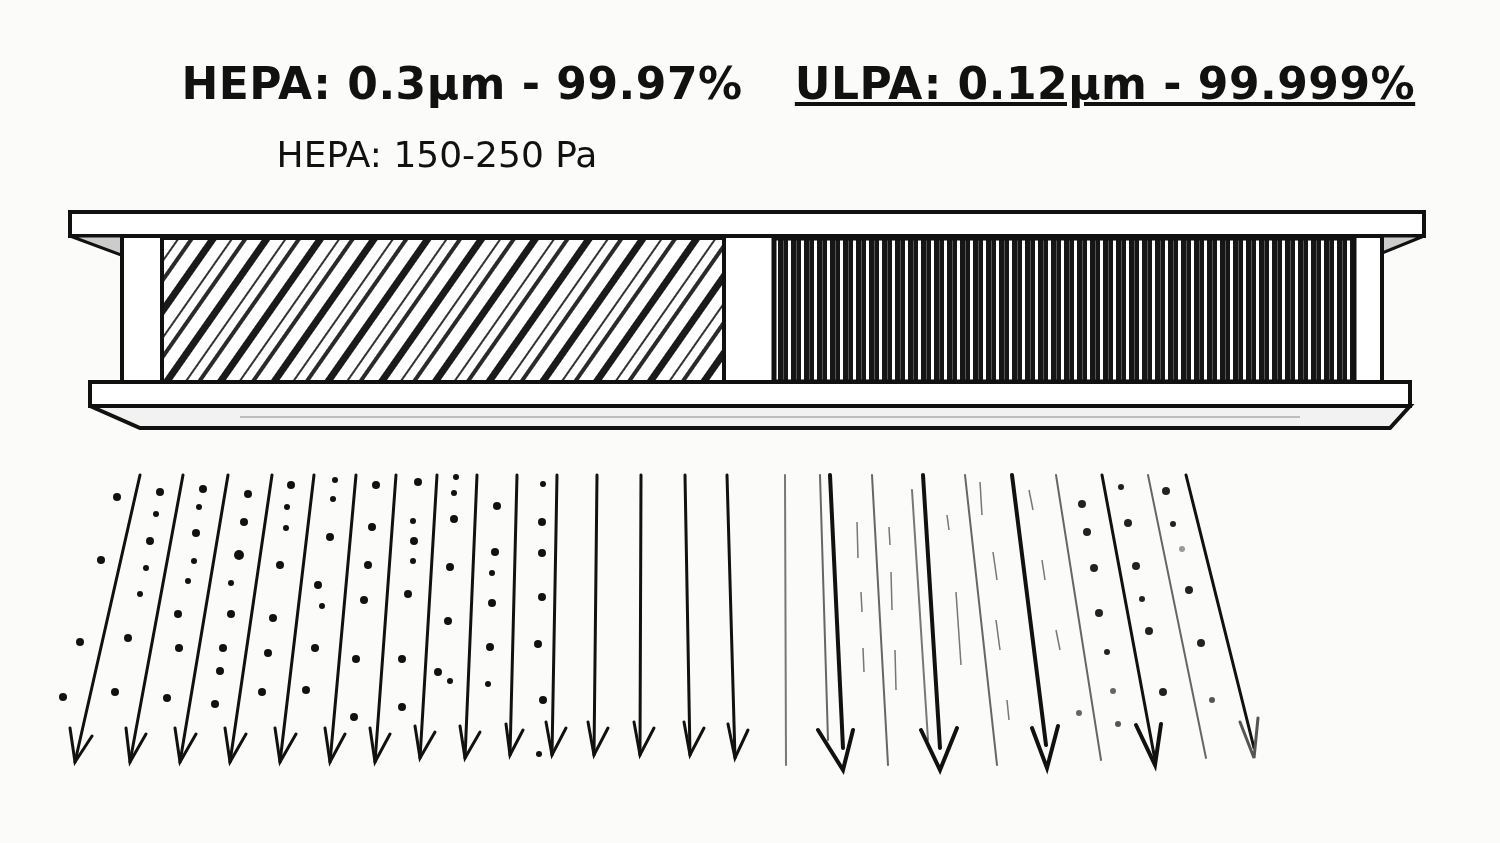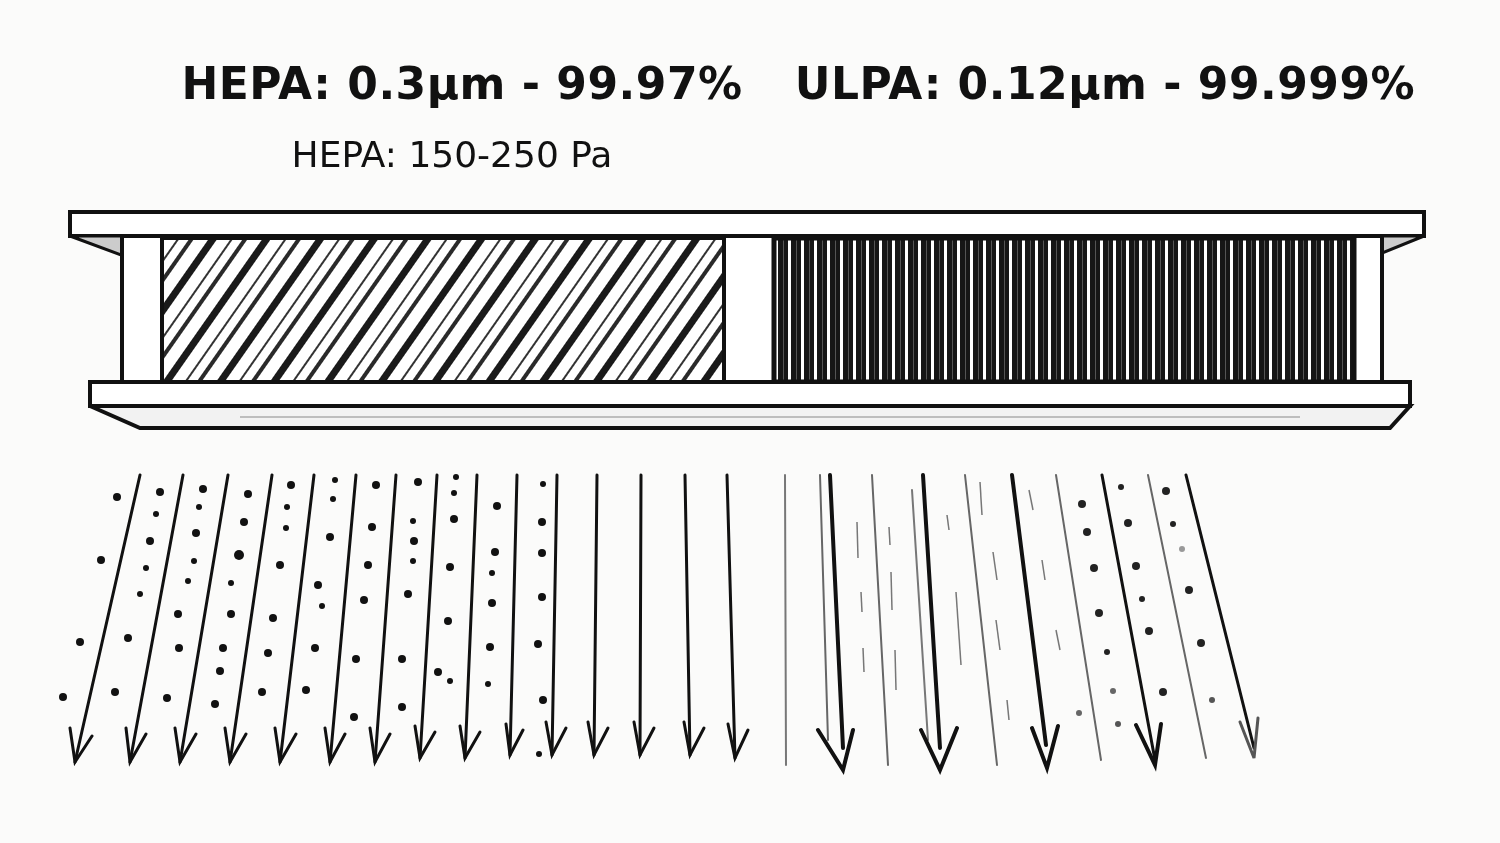--- a/index.html
+++ b/index.html
@@ -9,22 +9,22 @@
   .label.big { font-size: 44px; font-weight: bold; letter-spacing: 0.5px; }
   .label.small { font-size: 36px; font-weight: normal; }
   svg { position: absolute; left: 0; top: 0; }
 </style>
 </head>
 <body>
 
 <div class="canvas">
 
   <div class="label big" style="left:462px; top:58px;">HEPA: 0.3μm - 99.97%</div>
-  <div class="label small" style="left:452px; top:134px;">HEPA: 150-250 Pa</div>
-  <div class="label big" style="left:1105px; top:58px;">ULPA: 0.12μm - 99.999%</div>
+  <div class="label small" style="left:437px; top:134px;">HEPA: 150-250 Pa</div>
+  <div class="label big" style="left:1105px; top:58px;text-decoration:underline;">ULPA: 0.12μm - 99.999%</div>
 
   <svg width="1500" height="843" viewBox="0 0 1500 843">
     <defs>
       <pattern id="diag" width="44" height="44" patternUnits="userSpaceOnUse" patternTransform="rotate(35)">
         <rect width="44" height="44" fill="#fff"></rect>
         <rect x="0" y="0" width="7" height="44" fill="#1a1a1a"></rect>
         <rect x="18" y="0" width="2" height="44" fill="#333"></rect>
         <rect x="28" y="0" width="4" height="44" fill="#2a2a2a"></rect>
       </pattern>
       <pattern id="vert" width="13" height="150" patternUnits="userSpaceOnUse">

